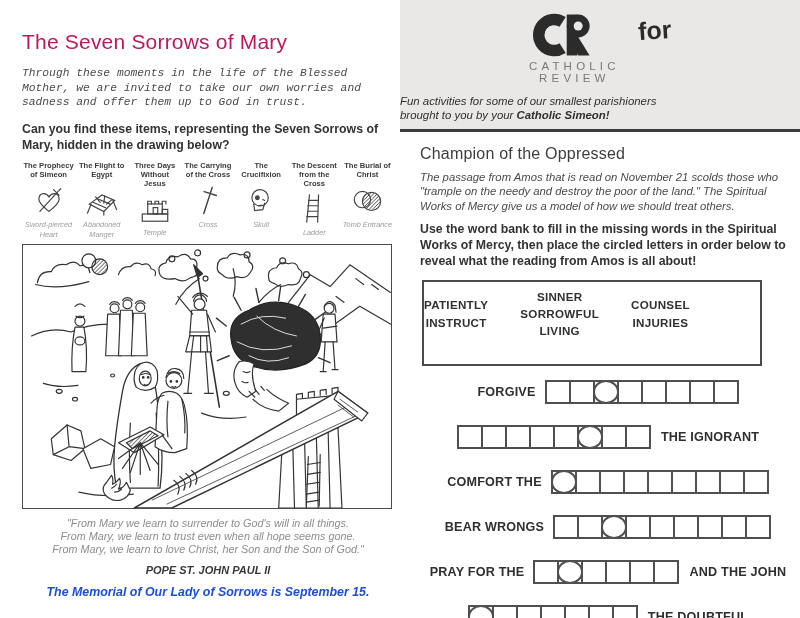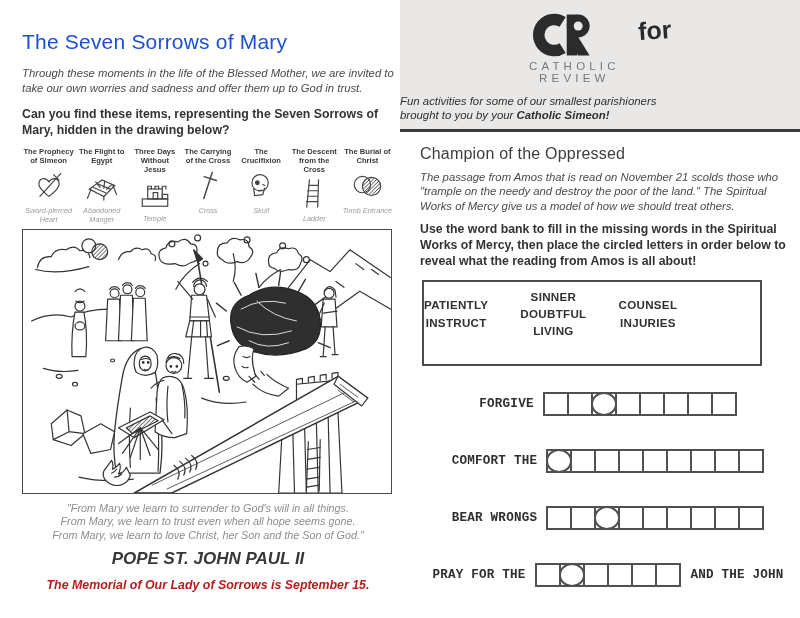--- a/index.html
+++ b/index.html
@@ -1,52 +1,52 @@
 <!DOCTYPE html>
 <html><head>
 <meta charset="utf-8">
 <style>
   html,body{margin:0;padding:0;background:#fff;}
   .page{position:relative;width:800px;height:618px;background:#fff;overflow:hidden;
         font-family:"Liberation Sans",sans-serif;color:#3a3a3a;}
   
   .left-col{position:absolute;left:22px;top:0;width:372px;}
-  .l-title{font-size:21px;font-weight:400;color:#1d4ed8;margin:30px 0 0 0;letter-spacing:.2px;}
-  .l-intro{font-style:italic;font-size:11.3px;line-height:1.3;color:#4a4a4a;margin:12px 0 0 0;}
+  .l-title{font-size:21px;font-weight:400;color:#be185d;margin:30px 0 0 0;letter-spacing:.2px;}
+  .l-intro{font-style:italic;font-size:11.3px;line-height:1.3;color:#4a4a4a;margin:12px 0 0 0;font-family:Liberation Mono, monospace;}
   .l-prompt{font-weight:bold;font-size:12.3px;line-height:1.28;color:#333;margin:12px 0 0 0;}
   .items-row{display:flex;margin-top:9px;}
   .item{flex:1;text-align:center;padding:0 1px;}
   .item-title{font-weight:bold;font-size:7.6px;line-height:1.18;color:#3a3a3a;min-height:19px;}
   .item-icon{height:36px;display:flex;align-items:center;justify-content:center;margin:1px 0 2px 0;}
   .item-caption{font-style:italic;font-size:7.3px;color:#9b9b9b;line-height:1.25;}
   .drawing{margin-top:5px;border:1.5px solid #4a4a4a;width:368px;height:263px;background:#fff;}
   .quote{margin-top:8px;text-align:center;font-style:italic;color:#8d8d8d;font-size:10.8px;line-height:1.24;}
-  .attribution{text-align:center;font-weight:bold;font-style:italic;font-size:17px;color:#383838;margin:7px 0 0 0;}
-  .memorial{text-align:center;font-weight:bold;font-style:italic;font-size:12.4px;color:#b91c1c;margin:9px 0 0 0;}
+  .attribution{text-align:center;font-weight:bold;font-style:italic;font-size:11px;color:#383838;margin:7px 0 0 0;}
+  .memorial{text-align:center;font-weight:bold;font-style:italic;font-size:12.4px;color:#1d4ed8;margin:9px 0 0 0;}
   
   .right-col{position:absolute;left:400px;top:0;width:400px;height:618px;}
   .header-panel{background:#e9e8e7;height:129px;border-bottom:3px solid #3c3c3c;position:relative;}
   .logo-row{display:flex;justify-content:center;align-items:flex-start;gap:16px;padding-top:8px;}
   .logo-left{text-align:center;}
   .brand{letter-spacing:4.2px;color:#787878;font-size:11.5px;line-height:1.2;margin-top:-2px;}
   .for-kids{padding-top:8px;color:#2b2b2b;}
   .for-word{font-size:25px;font-weight:bold;transform:rotate(-4deg);display:inline-block;margin-left:2px;}
   .kids-word{font-size:39px;font-weight:bold;letter-spacing:2px;margin-top:2px;}
   .tagline{position:absolute;bottom:6px;left:0;right:0;font-style:italic;
            font-size:11.4px;line-height:1.28;color:#2f2f2f;}
   .right-content{padding:13px 10px 0 20px;}
   .r-title{font-size:16px;font-weight:400;color:#3d3d3d;margin:0;letter-spacing:.2px;}
   .r-intro{font-style:italic;font-size:11.3px;line-height:1.28;color:#4a4a4a;margin:7px 0 0 0;}
   .r-instructions{font-weight:bold;font-size:12.3px;line-height:1.28;color:#333;margin:9px 0 0 0;}
   .word-bank{border:2px solid #4a4a4a;width:336px;margin:10px 0 0 2px;display:flex;
              gap:32px;padding:6px 0 24px 0;}
   .wb-col{display:flex;flex-direction:column;justify-content:center;text-align:center;
           font-weight:bold;font-size:11.6px;line-height:1.5;color:#303030;letter-spacing:.3px;}
   .puzzle-area{width:376px;margin-left:0;}
-  .p-row{display:flex;align-items:center;justify-content:center;margin-top:19px;height:38px;font-family:Liberation Mono, monospace;}
+  .p-row{display:flex;align-items:center;justify-content:center;margin-top:7px;height:38px;}
   .p-label{font-weight:bold;font-size:12.6px;color:#2f2f2f;letter-spacing:.2px;white-space:nowrap;}
   .p-label.pre{margin-right:9px;}
   .p-label.suf{margin-left:10px;}
   .boxes{display:flex;}
   .cell{width:22px;height:20px;border:2px solid #505050;margin-left:-2px;position:relative;background:#fff;}
   .cell:first-child{margin-left:0;}
   .cell.circled::after{content:"";position:absolute;inset:-2px;border:2px solid #505050;border-radius:50%;}
   .answer-row{display:flex;justify-content:center;gap:4px;margin-top:11px;}
   .a-circle{width:33px;height:33px;border:2px solid #505050;border-radius:50%;background:#fff;}
   .amos{text-align:center;font-weight:bold;font-style:italic;font-size:11.6px;color:#383838;margin:11px 0 0 0;}
@@ -305,21 +305,21 @@
       <p class="r-intro">The passage from Amos that is read on November 21 scolds those who "trample on the needy and destroy the poor of the land." The Spiritual Works of Mercy give us a model of how we should treat others.</p>
       <p class="r-instructions">Use the word bank to fill in the missing words in the Spiritual Works of Mercy, then place the circled letters in order below to reveal what the reading from Amos is all about!</p>
 
       <div class="word-bank" id="word-bank">
           <div class="wb-col">
             <div>PATIENTLY</div>
             <div>INSTRUCT</div>
           </div>
           <div class="wb-col">
             <div>SINNER</div>
-            <div>DOUBTFUL</div>
+            <div>SORROWFUL</div>
             <div>LIVING</div>
           </div>
           <div class="wb-col">
             <div>COUNSEL</div>
             <div>INJURIES</div>
           </div>
         </div>
 
       <div class="puzzle-area" id="puzzle-rows">
           <div class="p-row">
@@ -327,20 +327,33 @@
             <div class="boxes">
               <div class="cell"></div>
               <div class="cell"></div>
               <div class="cell circled"></div>
               <div class="cell"></div>
               <div class="cell"></div>
               <div class="cell"></div>
               <div class="cell"></div>
               <div class="cell"></div>
             </div>
+          </div>
+          <div class="p-row">
+            <div class="boxes">
+              <div class="cell"></div>
+              <div class="cell"></div>
+              <div class="cell"></div>
+              <div class="cell"></div>
+              <div class="cell"></div>
+              <div class="cell circled"></div>
+              <div class="cell"></div>
+              <div class="cell"></div>
+            </div>
+            <span class="p-label suf">THE IGNORANT</span>
           </div>
           <div class="p-row">
             <span class="p-label pre">COMFORT THE</span>
             <div class="boxes">
               <div class="cell circled"></div>
               <div class="cell"></div>
               <div class="cell"></div>
               <div class="cell"></div>
               <div class="cell"></div>
               <div class="cell"></div>

